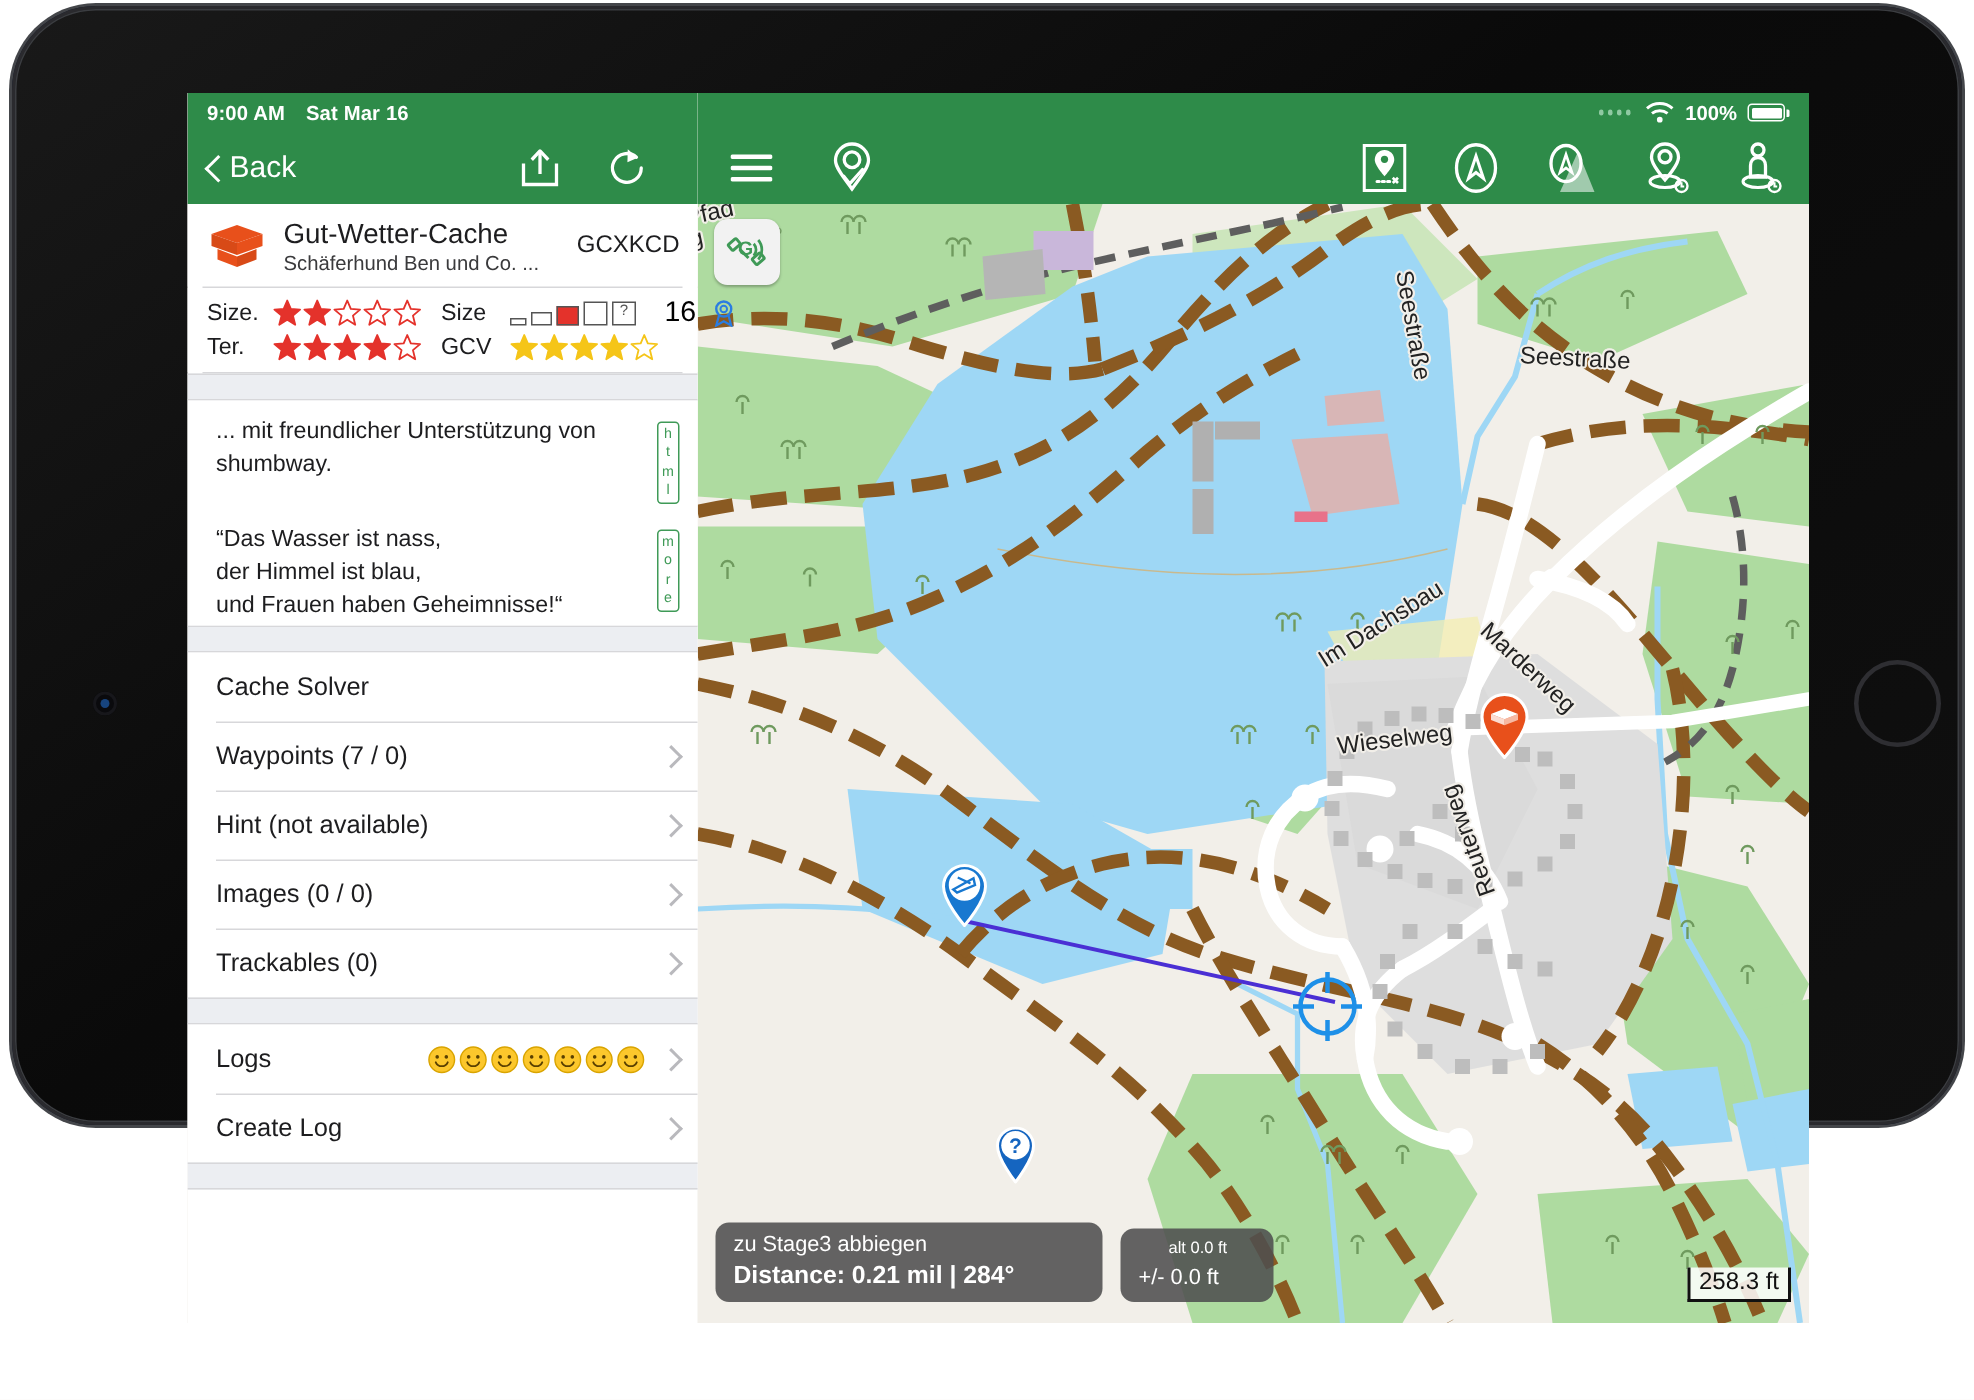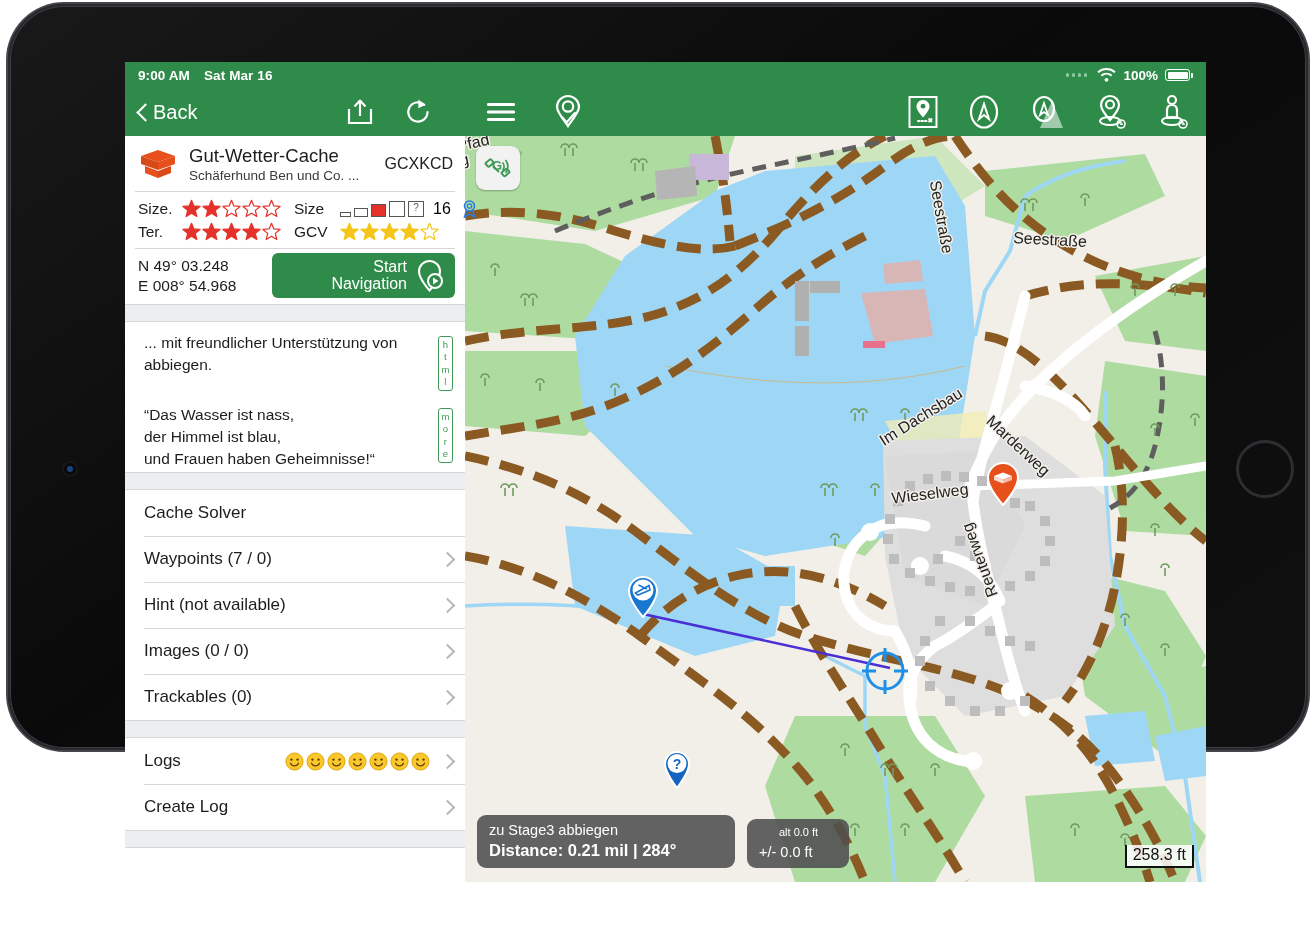--- a/index.html
+++ b/index.html
@@ -273,21 +273,21 @@
                 </span>
                 <span style="display:inline-flex;align-items:flex-end;height:17px;">
                   <span style="display:block;width:16px;height:16px;border:1.5px solid #555;background:#fff;position:relative;"></span>
                 </span>
                 <span style="display:inline-flex;align-items:flex-end;height:17px;">
                   <span style="display:block;width:16px;height:16px;border:1.5px solid #555;background:#fff;position:relative;">
                     <span style="position:absolute;left:0;right:0;top:-1px;text-align:center;font-size:10px;color:#555;line-height:14px;">?</span>
                   </span>
                 </span>
               </span>
-            <span style="font-size:16px;margin-left:1px">16</span>
+            <span style="font-size:19px;margin-left:11px">16</span>
             <span style="margin-left:3px;display:flex">
               <svg width="15" height="18" viewBox="0 0 15 18">
                   <circle cx="7.5" cy="6" r="5" fill="none" stroke="#2a7de1" stroke-width="1.6"></circle>
                   <circle cx="7.5" cy="6" r="2.2" fill="none" stroke="#2a7de1" stroke-width="1.3"></circle>
                   <path d="M4.4 10.2 L2.5 17 L7.5 14.2 L12.5 17 L10.6 10.2" fill="none" stroke="#2a7de1" stroke-width="1.5"></path>
                 </svg>
             </span>
           </div>
           <div class="rrow">
             <span class="rlabel">Ter.</span>
@@ -325,45 +325,26 @@
                   <path d="M10 1.4 L12.5 7.3 L19 7.8 L14 12 L15.6 18.4 L10 14.9 L4.4 18.4 L6 12 L1 7.8 L7.5 7.3 Z" fill="#f5c518" stroke="#f5c518" stroke-width="1.3" stroke-linejoin="round"></path>
                 </svg>
                 <svg width="19" height="19" viewBox="0 0 20 20">
                   <path d="M10 1.4 L12.5 7.3 L19 7.8 L14 12 L15.6 18.4 L10 14.9 L4.4 18.4 L6 12 L1 7.8 L7.5 7.3 Z" fill="none" stroke="#f5c518" stroke-width="1.3" stroke-linejoin="round"></path>
                 </svg>
               </span>
           </div>
         </div>
         <div class="hr"></div>
 
-        <div class="coords-row">
-          <div class="coords">
-            <div>N 49° 03.248</div>
-            <div>E 008° 54.968</div>
-          </div>
-          <div class="startnav">
-            <span class="startnav-txt">
-              <span style="display:block">Start</span>
-              <span style="display:block">Navigation</span>
-            </span>
-            <span style="display:flex">
-              <svg width="31" height="34" viewBox="0 0 31 34">
-                  <path d="M15.5 2C9.7 2 5 6.7 5 12.5c0 7.3 10.5 19 10.5 19S26 19.8 26 12.5C26 6.7 21.3 2 15.5 2z" fill="none" stroke="#fff" stroke-width="2.1"></path>
-                  <circle cx="21" cy="22" r="7" fill="#2e8b49" stroke="#fff" stroke-width="2"></circle>
-                  <path d="M19 18.5 L24.5 22 L19 25.5 Z" fill="#fff"></path>
-                </svg>
-            </span>
-          </div>
-        </div>
 
         <div class="gap"></div>
 
         <div class="desc-block">
           <div class="desc-p">
-            <span>... mit freundlicher Unterstützung von abbiegen.</span>
+            <span>... mit freundlicher Unterstützung von shumbway.</span>
           </div>
           <div class="desc-p second">
             <div>“Das Wasser ist nass,</div>
             <div>der Himmel ist blau,</div>
             <div>und Frauen haben Geheimnisse!“</div>
           </div>
           <div class="vtag html" id="tag-html">
               <span>h</span>
               <span>t</span>
               <span>m</span>

